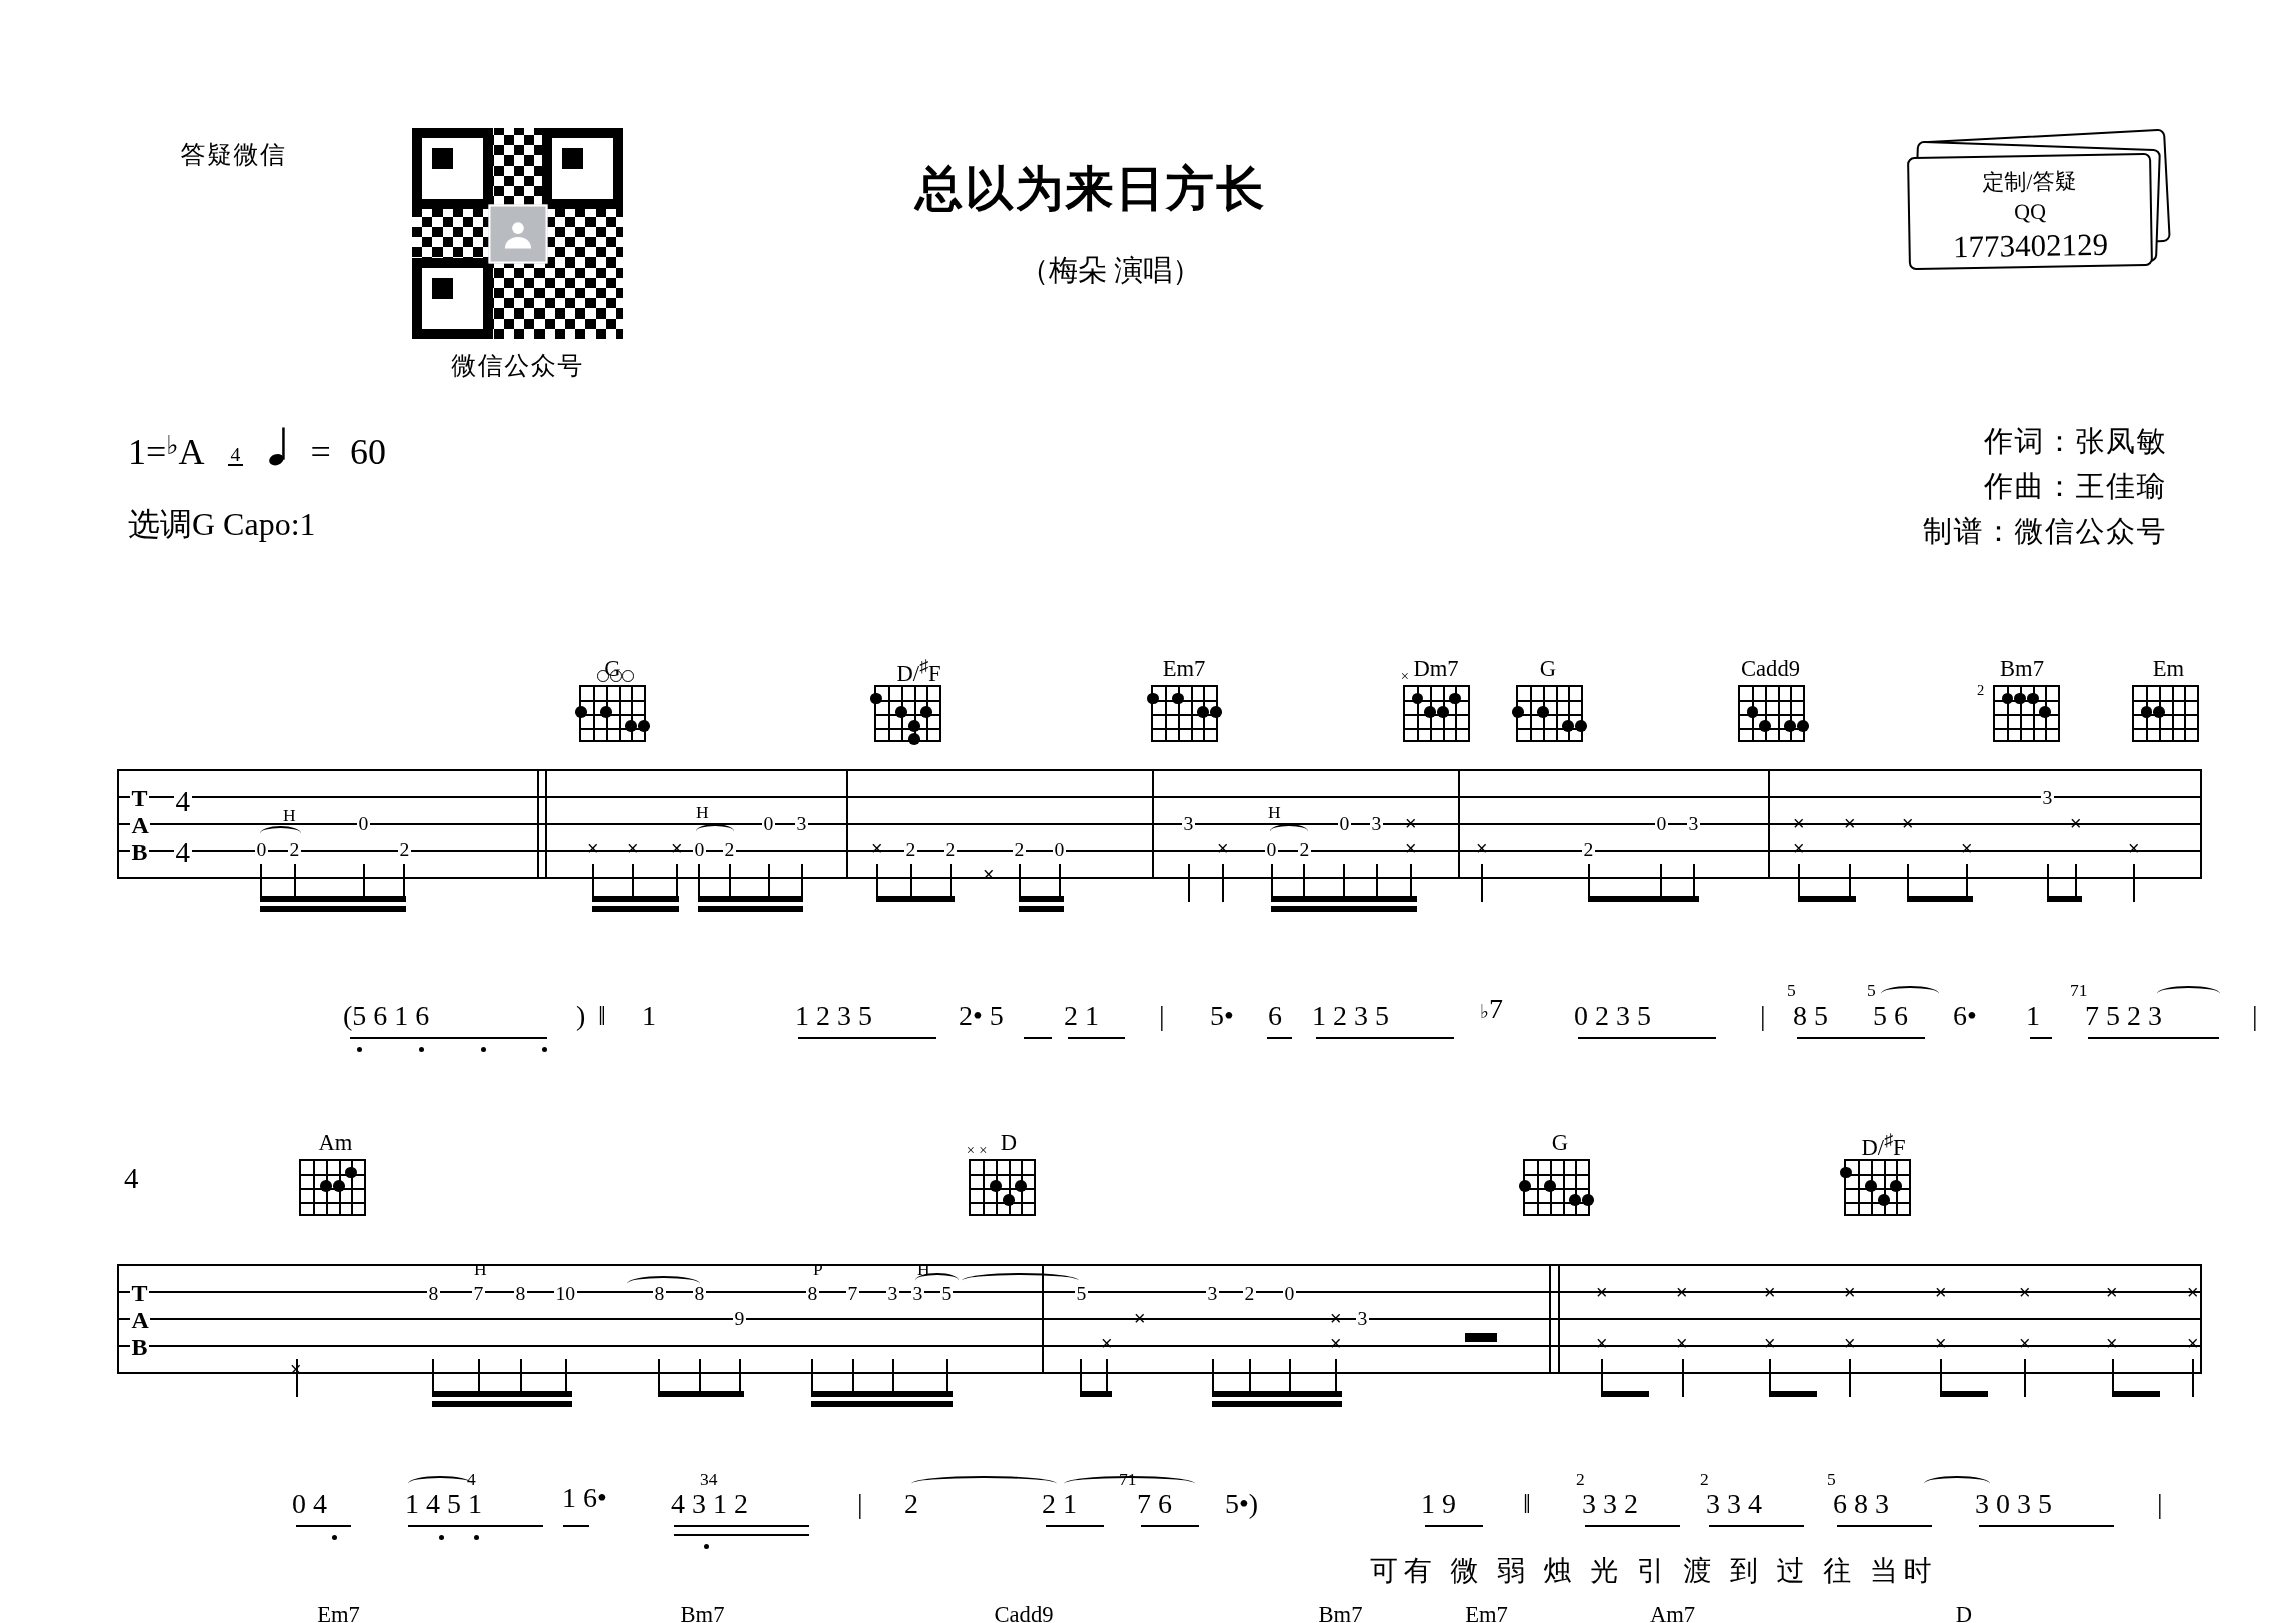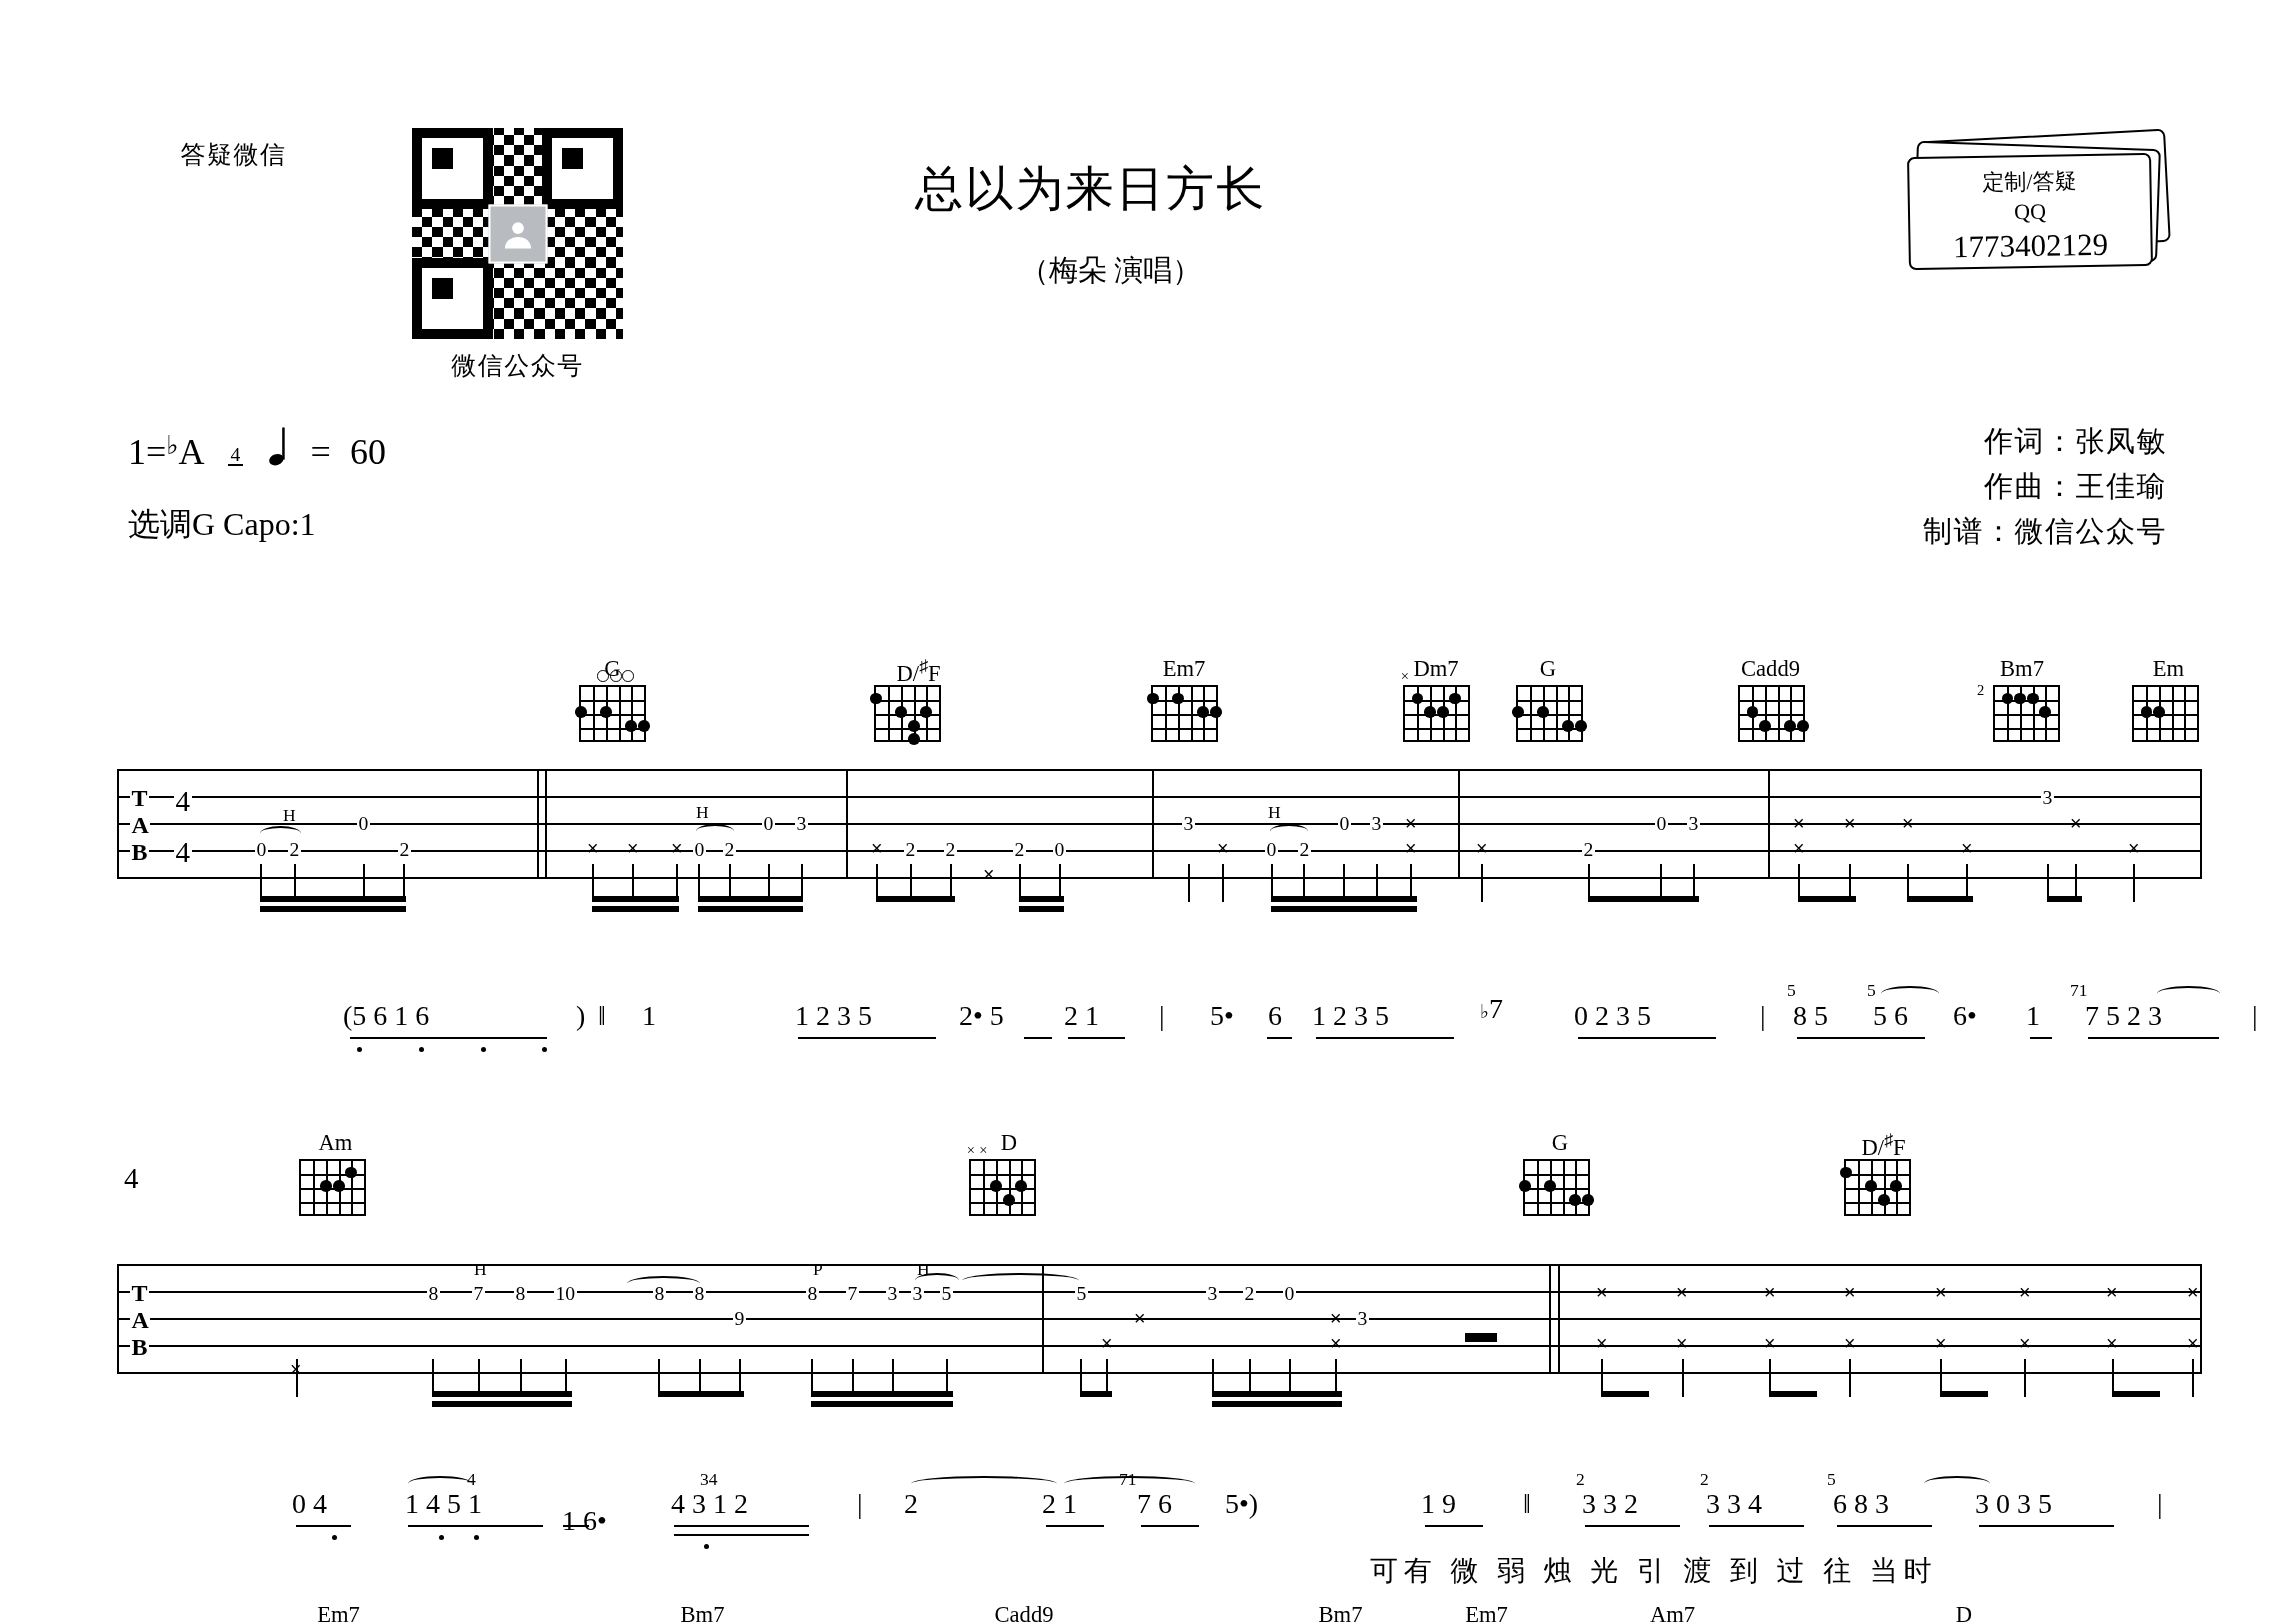--- a/index.html
+++ b/index.html
@@ -14,21 +14,21 @@
   .qr .finder::after{content:"";position:absolute;left:10.2px;top:10.2px;width:20.4px;height:20.4px;background:#000;}
   .qr .f1{left:0;top:0;}
   .qr .f2{right:0;top:0;}
   .qr .f3{left:0;bottom:0;}
   .qr .center{position:absolute;left:50%;top:50%;transform:translate(-50%,-50%);
       width:55px;height:55px;background:#fff;border:2.2px solid #fff;display:flex;align-items:center;
       justify-content:center;flex-direction:column;font-family:"Liberation Sans",sans-serif;font-size:14px;line-height:1.05;color:#000;}
   .qr .center.green{background:#b8bcc0;color:#fff;}
   .qrlabel{font-size:25px;text-align:center;width:211px;letter-spacing:1.5px;}
   
-  .title{font-size:48px;font-weight:400;letter-spacing:2.2px;}
+  .title{font-size:48px;font-weight:700;letter-spacing:2.2px;}
   .subtitle{font-size:29px;}
   
   .keyline{font-size:36px;font-family:"Liberation Serif",serif;}
   .frac{display:inline-block;vertical-align:middle;text-align:center;line-height:1.0;font-size:22px;}
   .frac span{display:block;padding:0 2.9px;}
   .frac .num{border-bottom:2.2px solid #000;}
   .credits{font-size:29px;text-align:right;line-height:1.55;letter-spacing:1.5px;}
   
   .qqcard{width:240px;height:109px;border:2.2px solid #000;border-radius:7.3px;position:absolute;background:#fff;}
   .qqtext{font-size:22px;text-align:center;line-height:1.35;}
@@ -601,21 +601,21 @@
 <div class="abs" style="left:117px;top:1483px;width:2113px;height:73px;">
   <div class="nn" style="left:175px;top:7.3px;">0 4</div>
   <div class="ul" style="left:179px;top:42px;width:55px;"></div>
   <div class="dotu" style="left:215px;top:52px;"></div>
   <div class="nn" style="left:288px;top:7.3px;">1 4 5 1</div>
   <div class="nnsm" style="left:350px;top:-11.7px;">4</div>
   <div class="ul" style="left:291px;top:42px;width:135px;"></div>
   <div class="dotu" style="left:322px;top:52px;"></div>
   <div class="dotu" style="left:357px;top:52px;"></div>
   <div class="slur" style="left:291px;top:-7.3px;width:64px;"></div>
-  <div class="nn" style="left:445px;top:24px;font-family:Liberation Serif, serif;">1 6•</div>
+  <div class="nn" style="left:445px;top:1px;font-family:Liberation Serif, serif;">1 6•</div>
   <div class="ul" style="left:446px;top:42px;width:26px;"></div>
   <div class="nn" style="left:554px;top:7.3px;">4 3 1 2</div>
   <div class="nnsm" style="left:583px;top:-11.7px;">34</div>
   <div class="ul" style="left:557px;top:42px;width:135px;"></div>
   <div class="ul" style="left:557px;top:51px;width:135px;"></div>
   <div class="dotu" style="left:587px;top:61px;"></div>
   <div class="nn" style="left:740px;top:7.3px;">|</div>
   <div class="nn" style="left:787px;top:7.3px;">2</div>
   <div class="nn" style="left:925px;top:7.3px;">2 1</div>
   <div class="ul" style="left:929px;top:42px;width:58px;"></div>

